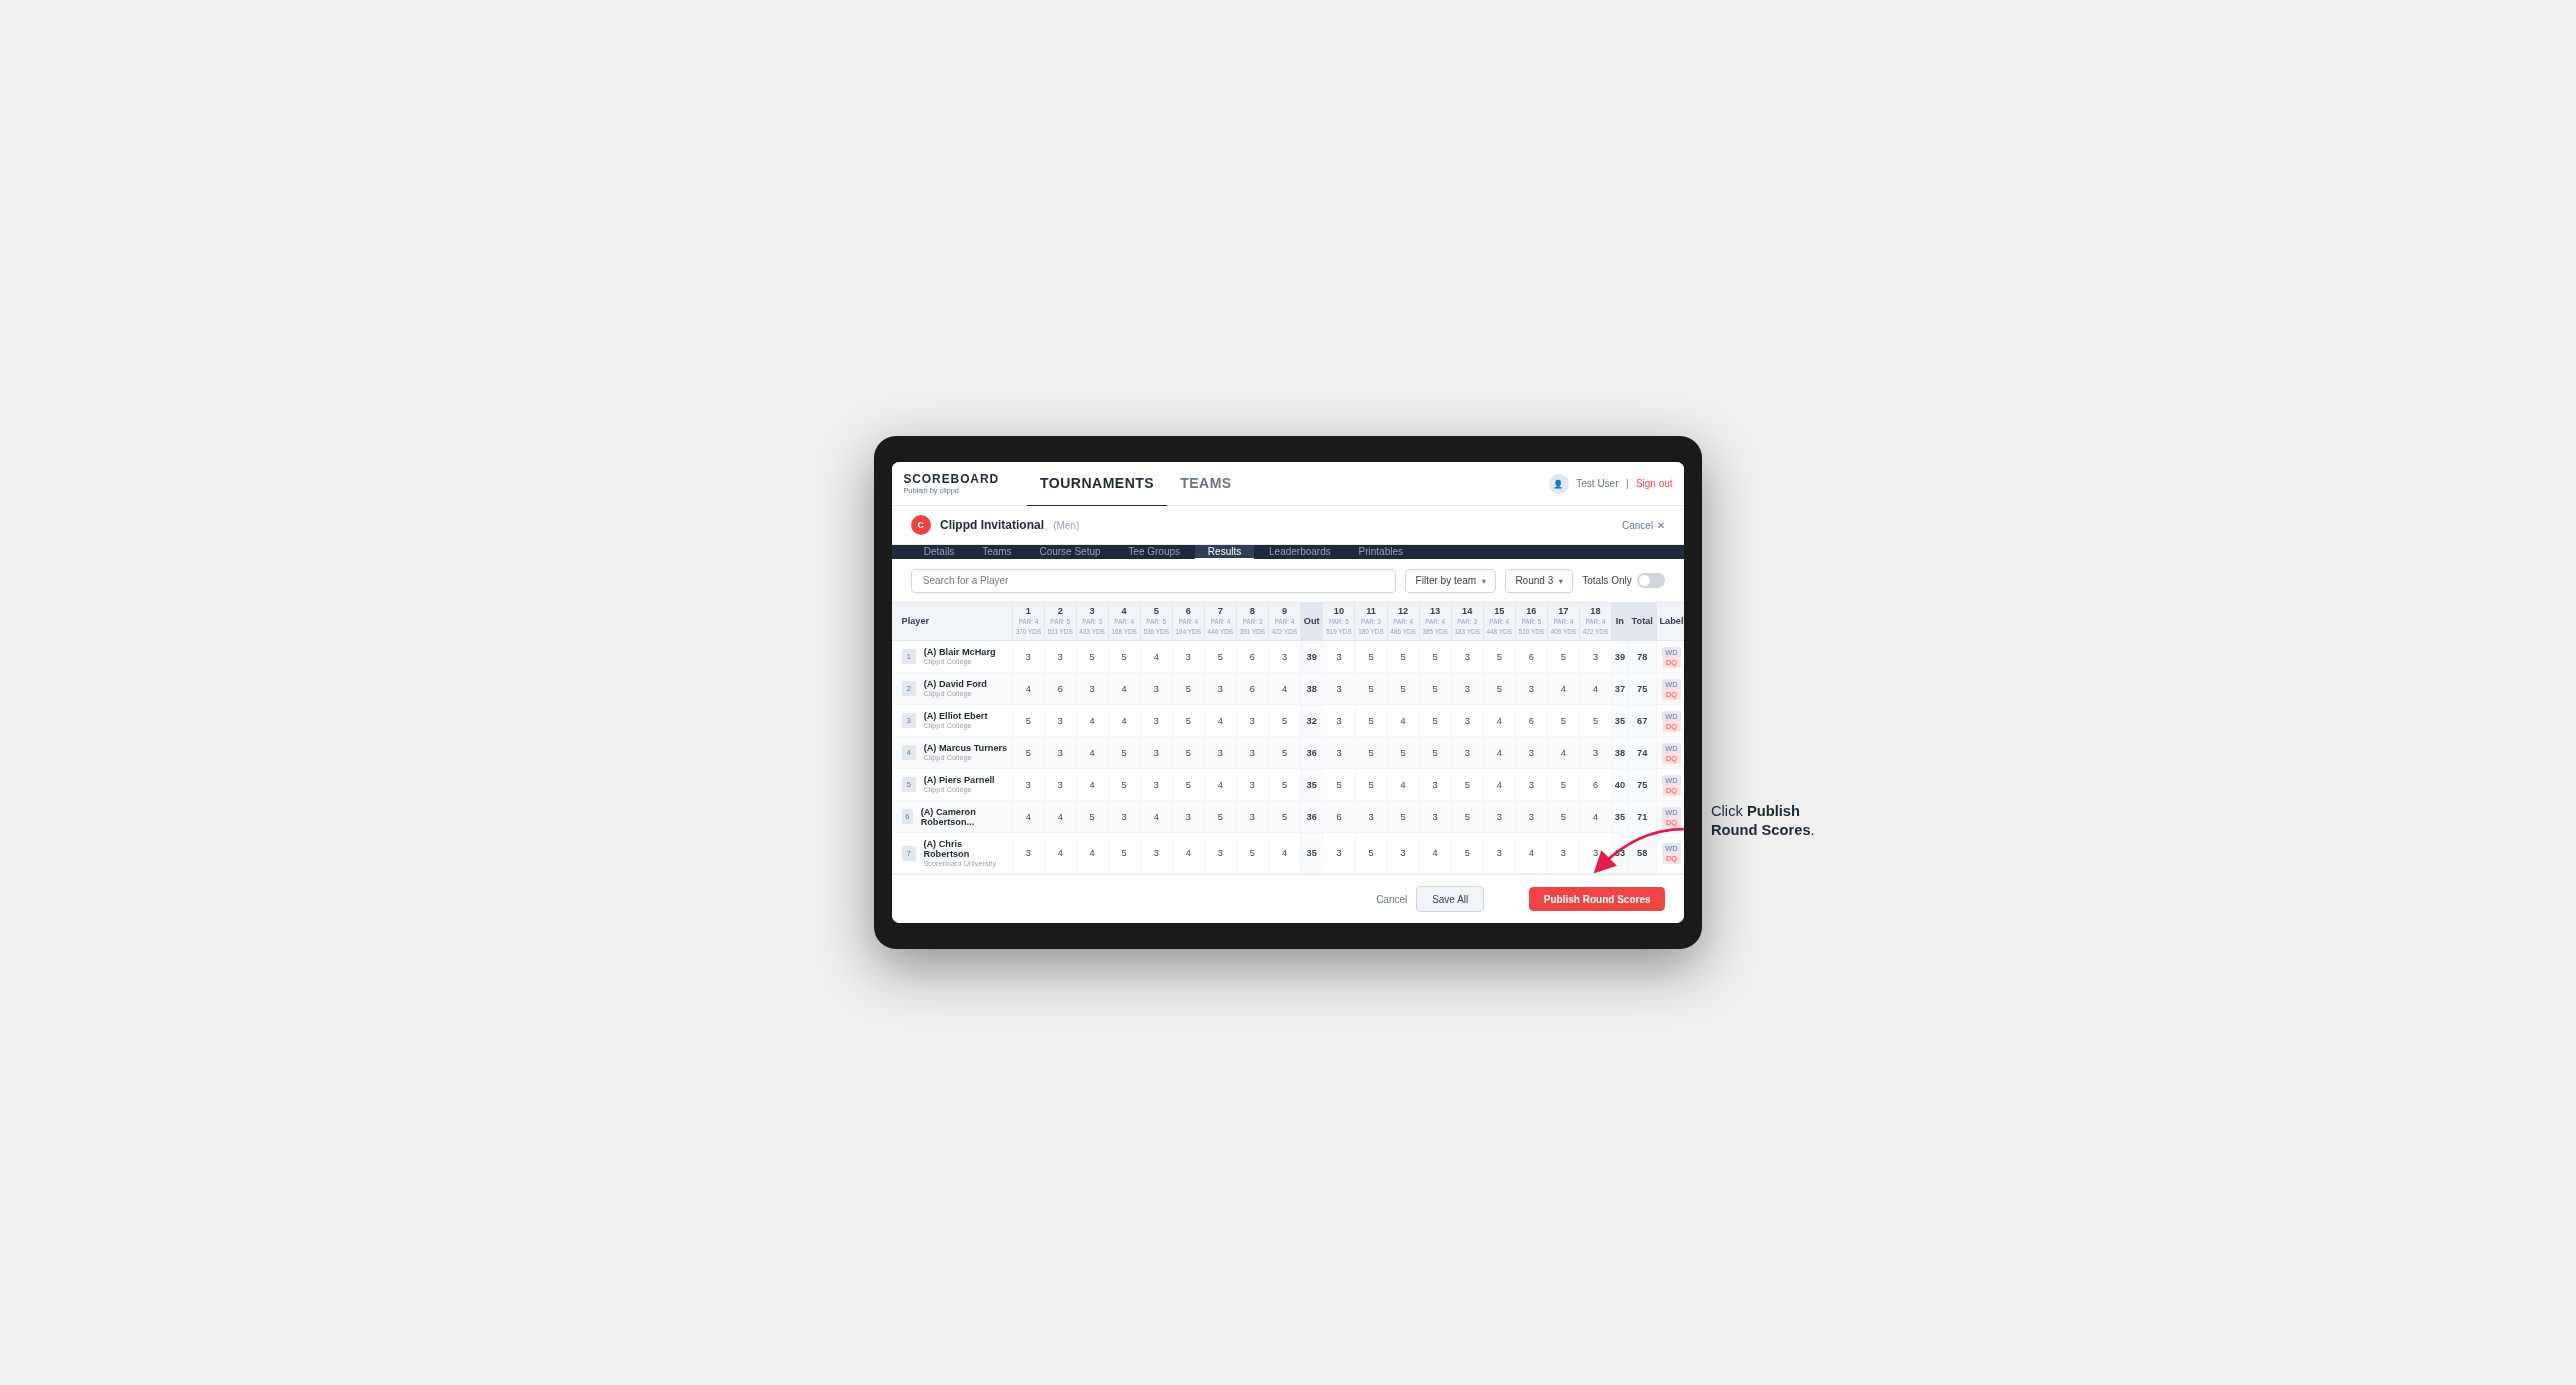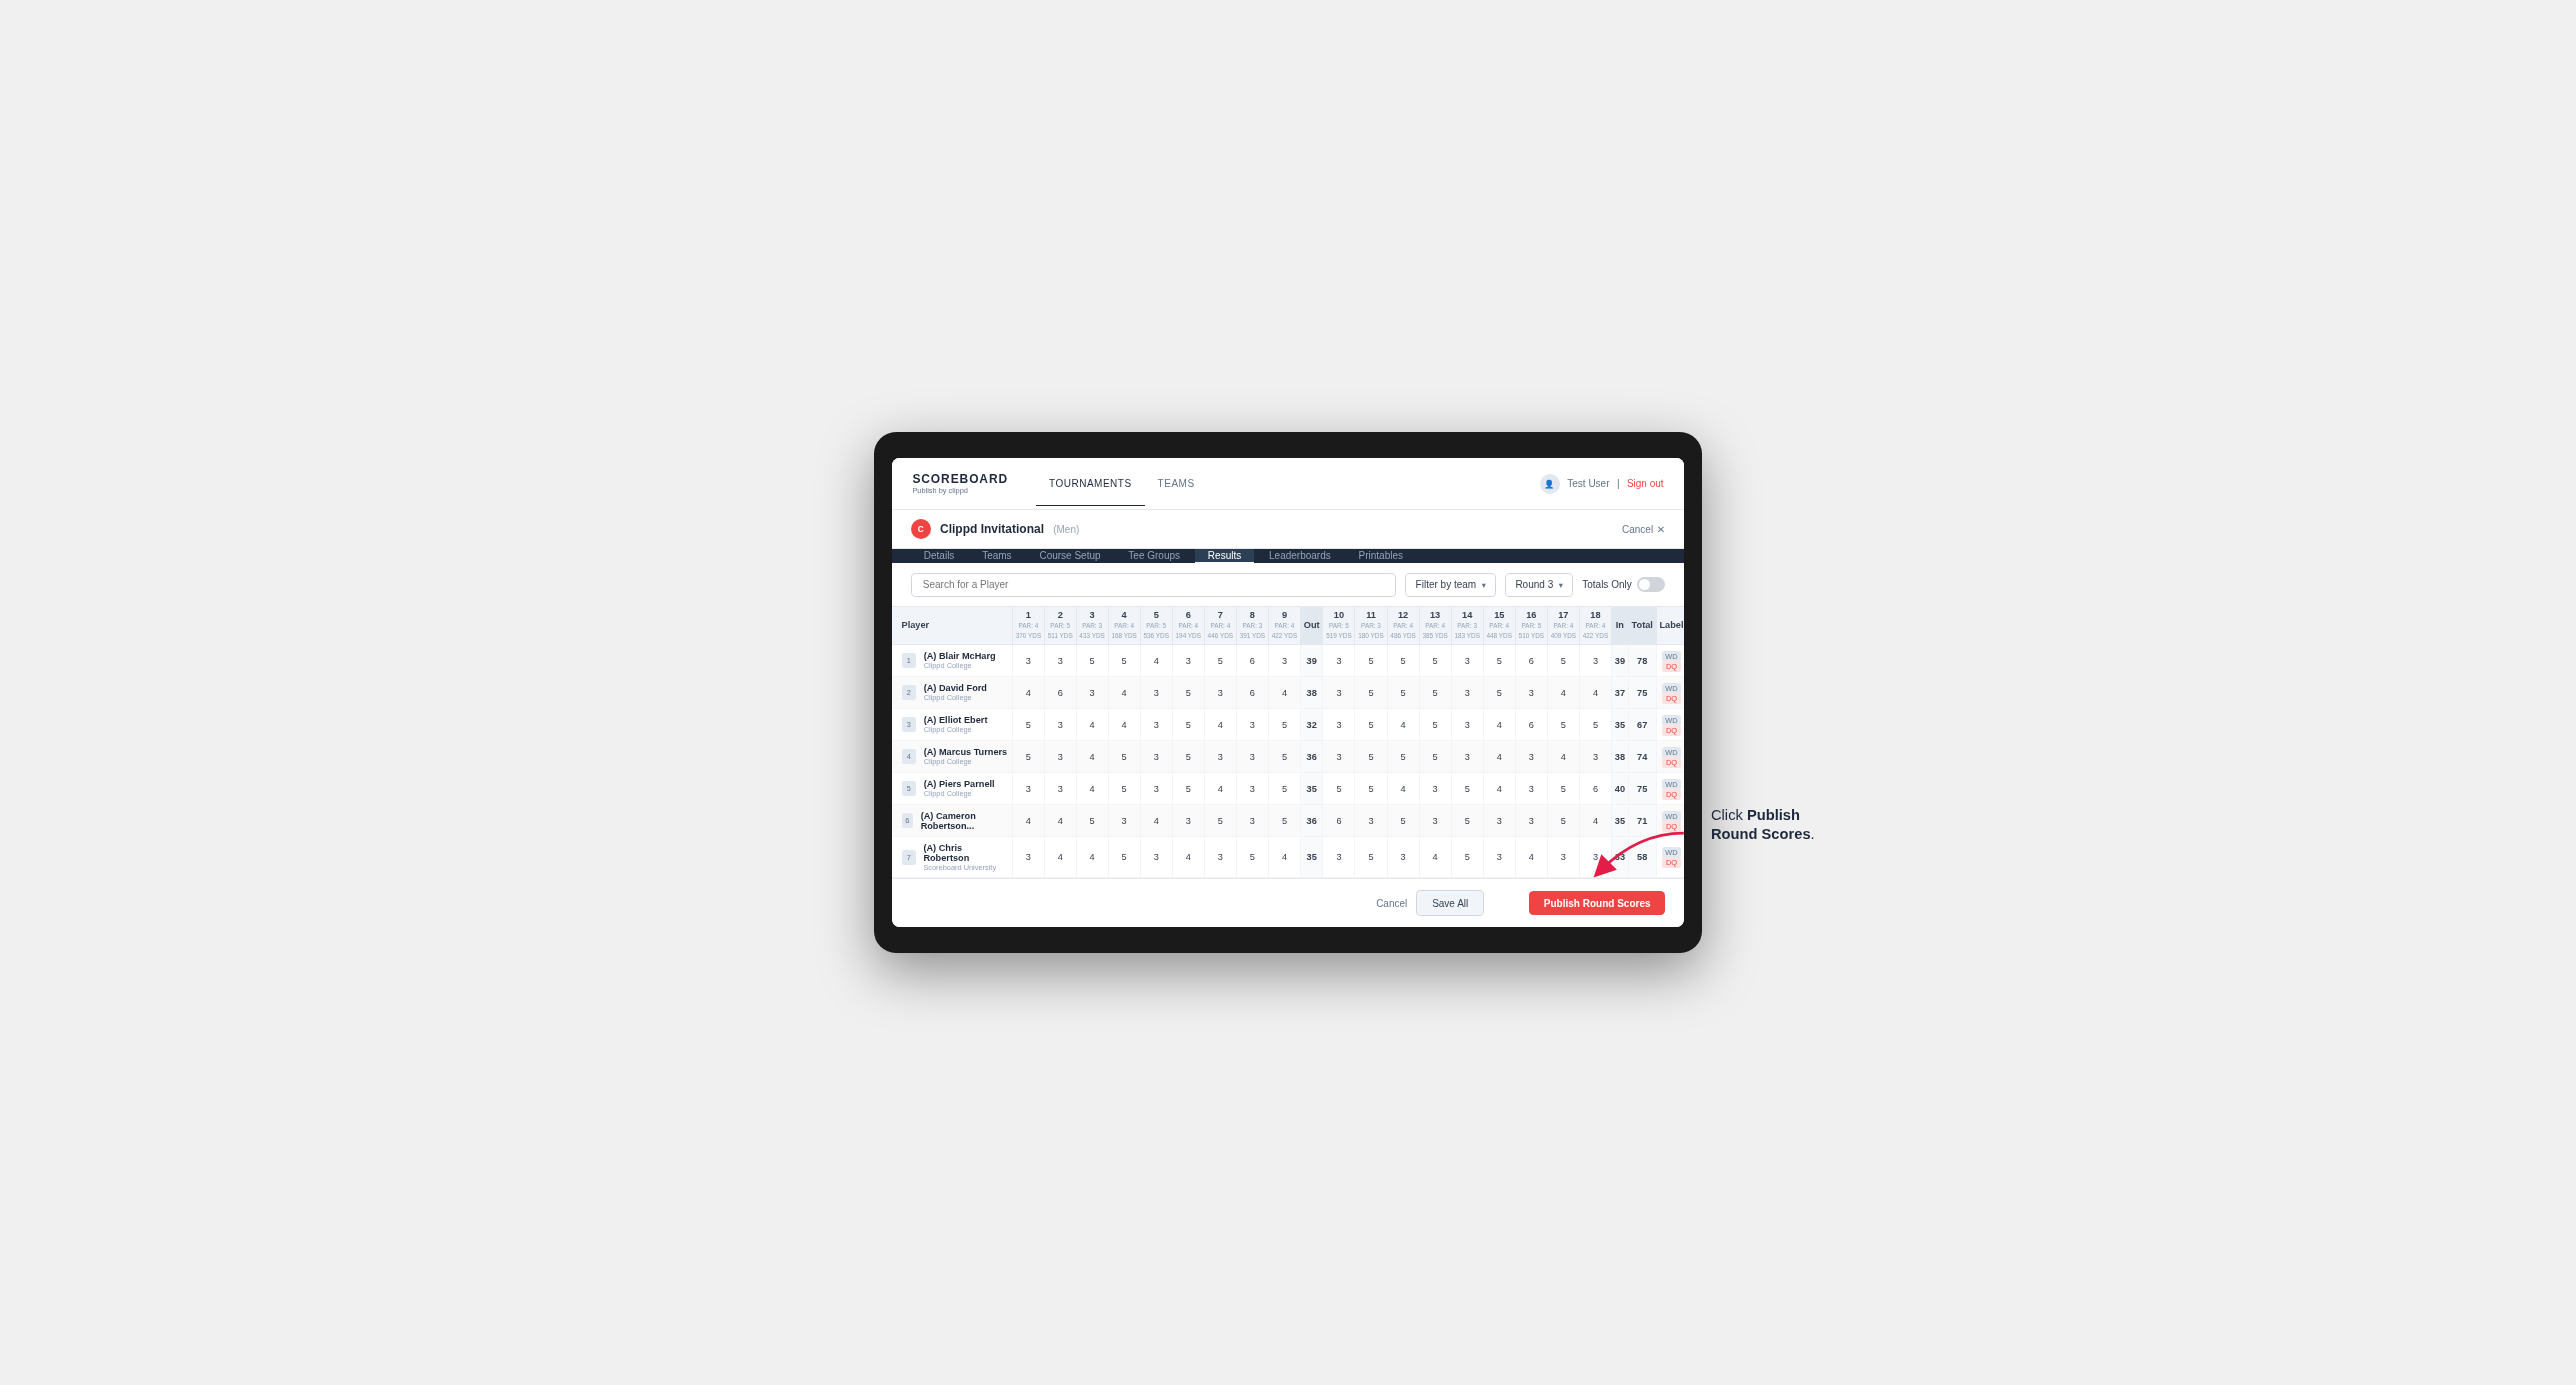--- a/index.html
+++ b/index.html
@@ -30,22 +30,22 @@
       border-radius: 7.4px;
       overflow: hidden;
     }
 
     
     .top-nav {
       background: #fff;
       border-bottom: 0.9px solid #e5e7eb;
       display: flex;
       align-items: center;
-      padding: 0 20px;
-      height: 52px;
+      padding: 0 11px;
+      height: 44px;
     }
 
     .logo-area {
       display: flex;
       align-items: center;
       margin-right: 28px;
     }
 
     .logo-text {
       font-weight: 800;
@@ -60,29 +60,29 @@
       margin-top: 0.9px;
     }
 
     .nav-links {
       display: flex;
       gap: 0;
       flex: 1;
     }
 
     .nav-link {
-      font-size: 10px;
+      font-size: 14px;
       color: #64748b;
       padding: 0 13px;
       height: 44px;
       display: flex;
       align-items: center;
       cursor: pointer;
       border-bottom: 1.8px solid transparent;
-      font-weight: 400;
+      font-weight: 700;
       letter-spacing: 0.5px;
     }
 
     .nav-link.active {
       color: #1e293b;
       border-bottom-color: #1e293b;
     }
 
     .nav-right {
       display: flex;

